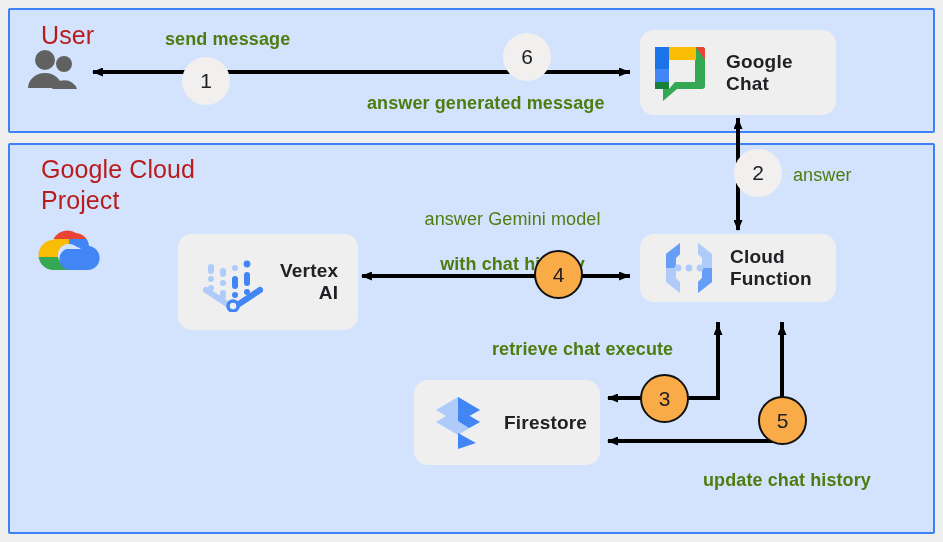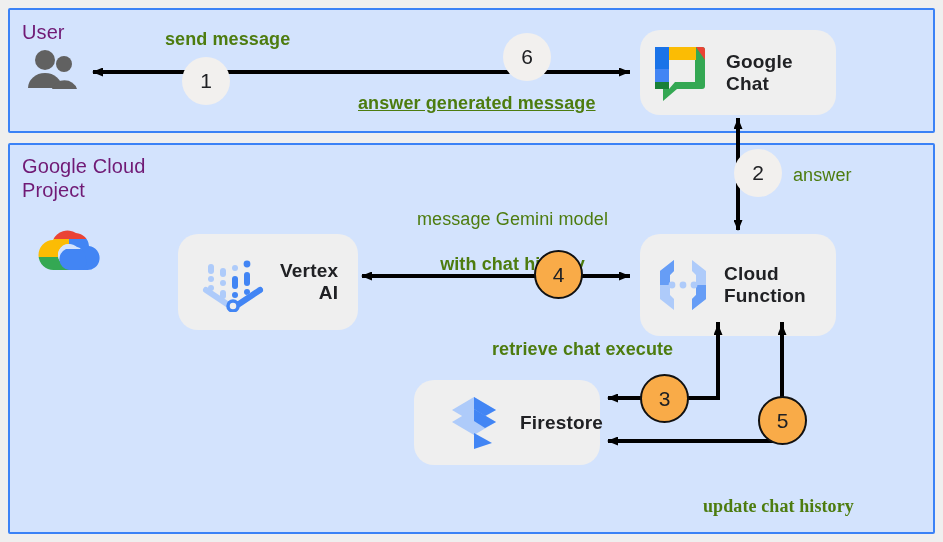--- a/index.html
+++ b/index.html
@@ -22,50 +22,51 @@
     background: #d3e3fd;
     border: 2px solid #3b82f6;
     border-radius: 2px;
     box-sizing: border-box;
   }
   #panel-user   { left: 8px;  top: 8px;   width: 927px; height: 125px; }
   #panel-gcp    { left: 8px;  top: 143px; width: 927px; height: 391px; }
 
   .panel-title {
     position: absolute;
-    font-size: 20px;
-    color: #701a75;
+    font-size: 25px;
+    color: #b91c1c;
     line-height: 1.22;
     white-space: pre-line;
     letter-spacing: .1px;
+    margin-left: 19px;
   }
   #title-user { left: 22px; top: 20px; }
   #title-gcp  { left: 22px; top: 154px; }
 
   
   .card {
     position: absolute;
     background: #efefef;
-    border-radius: 20px;
+    border-radius: 14px;
     display: flex;
     align-items: center;
     box-sizing: border-box;
   }
   .card-label {
     font-size: 19px;
     font-weight: bold;
     color: #202124;
     line-height: 1.15;
     white-space: pre-line;
     letter-spacing: .2px;
   }
   #card-google-chat   { left: 640px; top: 30px;  width: 196px; height: 85px; padding-left: 12px; }
   #card-vertex-ai     { left: 178px; top: 234px; width: 180px; height: 96px; padding-left: 24px; text-align: right; }
-  #card-cloud-func    { left: 640px; top: 234px; width: 196px; height: 102px; padding-left: 14px; }
-  #card-firestore     { left: 414px; top: 380px; width: 186px; height: 85px; padding-left: 32px; text-align: center; }
+  #card-cloud-func    { left: 640px; top: 234px; width: 196px; height: 68px; padding-left: 20px; }
+  #card-firestore     { left: 414px; top: 380px; width: 186px; height: 85px; padding-left: 16px; text-align: center; }
 
   .icon-wrap { flex: 0 0 auto; display:flex; align-items:center; justify-content:center; }
 
   
   .badge {
     position: absolute;
     border-radius: 50%;
     display: flex;
     align-items: center;
     justify-content: center;
@@ -89,25 +90,25 @@
     position: absolute;
     font-size: 18px;
     color: #4d7c0f;
     line-height: 1.25;
     white-space: pre-line;
     letter-spacing: .1px;
   }
   .edge-label.bold { font-weight: bold; }
 
   #lbl-send      { left: 165px; top: 28px; }
-  #lbl-answer    { left: 358px; top: 92px; text-decoration: underline; }
+  #lbl-answer    { left: 367px; top: 92px; }
   #lbl-execute   { left: 793px; top: 164px; }
   #lbl-prompt    { left: 410px; top: 185px; text-align: center; width: 205px; }
   #lbl-retrieve  { left: 492px; top: 338px; }
-  #lbl-update    { left: 703px; top: 495px; font-family: Liberation Serif, serif; }
+  #lbl-update    { left: 703px; top: 469px; }
 
   svg.wires { position: absolute; left: 0; top: 0; width: 943px; height: 542px; pointer-events: none; z-index: 3; }
 </style>
 </head>
 <body>
 
 <div id="canvas">
 
   <div class="panel" id="panel-user"></div>
   <div class="panel" id="panel-gcp"></div>
@@ -270,21 +271,21 @@
     <span>5</span>
   </div>
 
   <div class="edge-label bold" id="lbl-send">send message</div>
 
   <div class="edge-label bold" id="lbl-answer">answer generated message</div>
 
   <div class="edge-label" id="lbl-execute">answer</div>
 
   <div class="edge-label" id="lbl-prompt">
-    <span>message Gemini model</span><br>
+    <span>answer Gemini model</span><br>
     <span style="font-weight:bold">with chat history</span>
   </div>
 
   <div class="edge-label bold" id="lbl-retrieve">retrieve chat execute</div>
 
   <div class="edge-label bold" id="lbl-update">update chat history</div>
 
 </div>
 
 </body></html>

